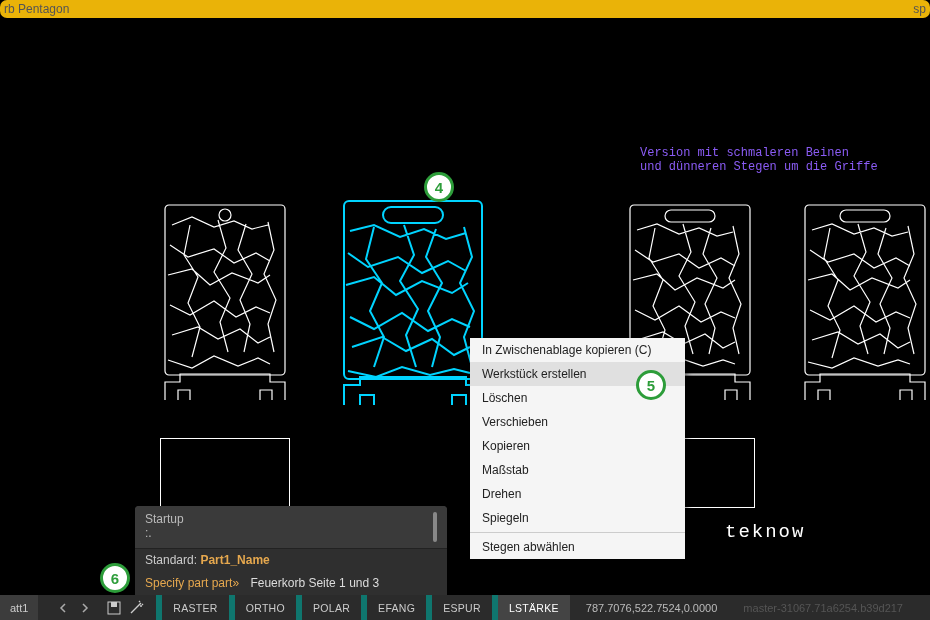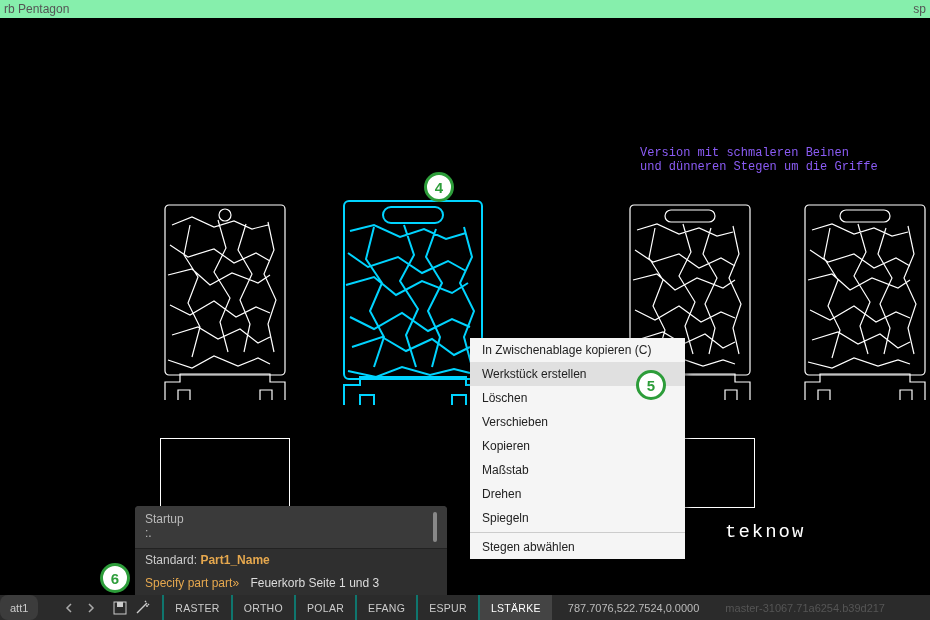--- a/index.html
+++ b/index.html
@@ -9,27 +9,28 @@
   font-family: "Segoe UI", Arial, sans-serif;
   font-size: 12px;
   color: #ccc;
   overflow: hidden;
   position: relative;
 }
 
 
 .titlebar {
   height: 18px;
-  background: #86efac;
+  background: #eab308;
   color: #555;
   display: flex;
   justify-content: space-between;
   align-items: center;
   padding: 0 4px;
   font-size: 12px;
+  border-radius: 7px;
 }
 
 
 .canvas {
   position: absolute;
   top: 18px; left: 0; right: 0; bottom: 25px;
   background: #000;
 }
 
 
@@ -126,22 +127,21 @@
   display: flex;
   align-items: stretch;
   color: #ccc;
   font-size: 11px;
 }
 .sb-tab {
   background: #3c3c3c;
   padding: 0 10px;
   display: flex;
   align-items: center;
-  margin-right: 18px;
-  border-radius: 8px;
+  margin-right: 12px;
 }
 .sb-nav {
   display: flex;
   align-items: center;
   padding: 0 2px;
 }
 .sb-nav .nav-btn {
   width: 22px; height: 24px;
   display: flex;
   align-items: center;
@@ -158,21 +158,21 @@
 .sb-toggles {
   display: flex;
   align-items: stretch;
   margin-left: 4px;
 }
 .sb-toggle {
   padding: 0 11px;
   display: flex;
   align-items: center;
   background: #2b2b2b;
-  border-left: 2px solid #0f766e;
+  border-left: 6px solid #0f766e;
   font-size: 10.5px;
   letter-spacing: 0.3px;
 }
 .sb-toggle.active { background: #444; color: #fff; }
 .sb-coords {
   padding: 0 16px;
   display: flex;
   align-items: center;
   font-size: 11px;
   color: #bbb;

